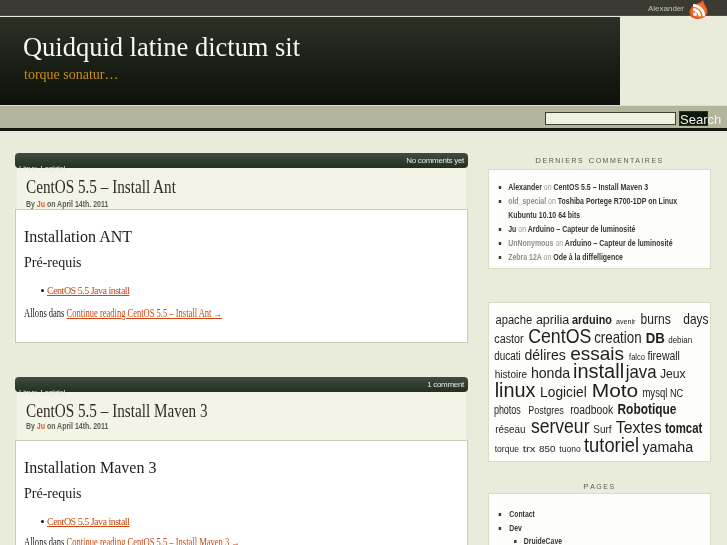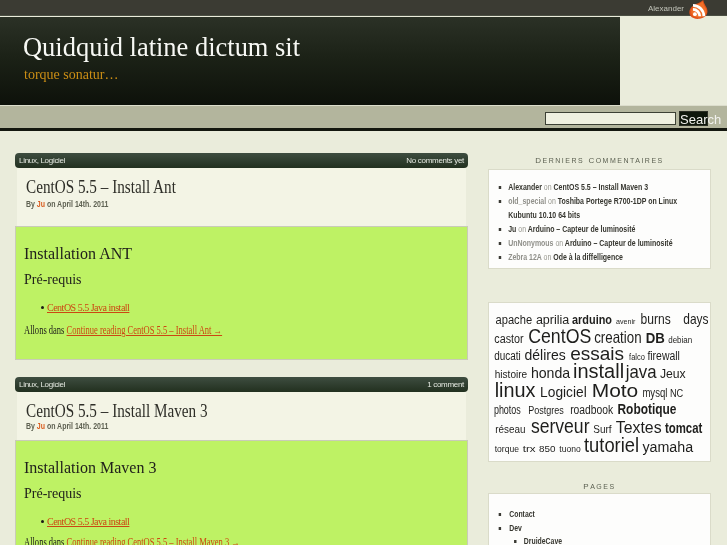--- a/index.html
+++ b/index.html
@@ -19,27 +19,27 @@
 
 .navbar { position:absolute; left:0; top:105px; width:727px; height:26px; background:#b3b59d; border-top:1px solid #dcddcc; border-bottom:3px solid #14170f; }
 .navbar ul { list-style:none; position:absolute; left:21px; top:0px; }
 .navbar li { display:inline-block; margin-right:9.5px; font-family:"Liberation Serif", serif; font-size:9.5px; color:#1e2b1e; letter-spacing:-0.2px; }
 .searchbox { position:absolute; left:545px; top:6px; width:131px; height:13px; background:#eff0e0; border:1px solid #3c4034; }
 .searchbtn { position:absolute; left:679px; top:5px; width:29px; height:15px; background:#0e170b; color:#f2f2ee; font-size:13px; text-align:center; line-height:15px; border:1px solid #2a2e24; }
 
 
 .post { position:absolute; left:15px; width:453px; }
 .postbar { position:relative; height:15px; background:linear-gradient(#3e4d40, #22301f); border-radius:4px; color:#e4e8e0; font-size:8px; letter-spacing:-0.3px; }
-.postbar .cats { position:absolute; left:4px; top:3px; }
+.postbar .cats { position:absolute; left:4px; top:11px; }
 .postbar .cmts { position:absolute; right:4px; top:3px;text-align:center; }
-.phdr { margin:0 2px; background:#f3f4e5; padding-bottom:17px; }
+.phdr { margin:0 2px; background:#f3f4e5; padding-bottom:0; }
 .post h2 { font-family:"Liberation Serif", serif; font-weight:400; font-size:19px; color:#2e2e28; padding-top:8px; margin:0 0 0 9px; transform:scaleX(0.8); transform-origin:0 50%; white-space:nowrap; }
 .post .meta { font-size:8.5px; font-weight:700; color:#5e6152; margin:1px 0 0 9px; transform:scaleX(0.82); transform-origin:0 50%; white-space:nowrap; }
 .post .meta a { color:#d85a1c; text-decoration:none; }
-.whitebox { background:#bef264; border:1px solid #c9cbb8; margin-top:0; padding:9px 9px 9px 8px; }
+.whitebox { background:#ffffff; border:1px solid #c9cbb8; margin-top:0; padding:9px 9px 9px 8px; }
 .whitebox h3 { font-family:"Liberation Serif", serif; font-weight:400; font-size:16.5px; color:#21211c; margin:8px 0 0 0; transform:scaleX(0.97); transform-origin:0 50%; white-space:nowrap; }
 .whitebox h4 { font-family:"Liberation Serif", serif; font-weight:400; font-size:14px; color:#21211c; margin:8px 0 0 0; transform:scaleX(1); transform-origin:0 50%; white-space:nowrap; }
 .whitebox ul { margin:14px 0 0 23px; list-style:none; }
 .whitebox li { font-family:Liberation Serif, serif; font-size:10px; letter-spacing:-0.5px; position:relative; }
 .whitebox li:before { content:""; position:absolute; left:-6.5px; top:3.5px; width:3.4px; height:3.4px; border-radius:50%; background:#1a1a16; }
 .whitebox li a, .whitebox p a { color:#cc4712; text-decoration:underline; }
 .whitebox p { font-family:"Liberation Serif", serif; font-size:11.5px; color:#21211c; margin:11px 0 0 0; transform:scaleX(0.74); transform-origin:0 50%; white-space:nowrap; }
 
 
 .sidebar { position:absolute; left:488px; top:0; width:223px; }

